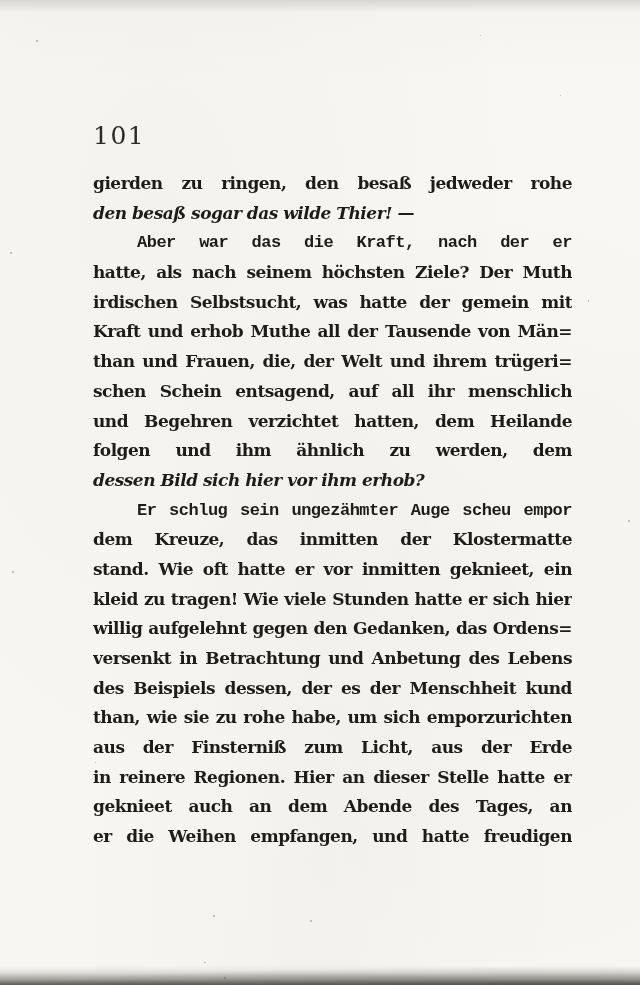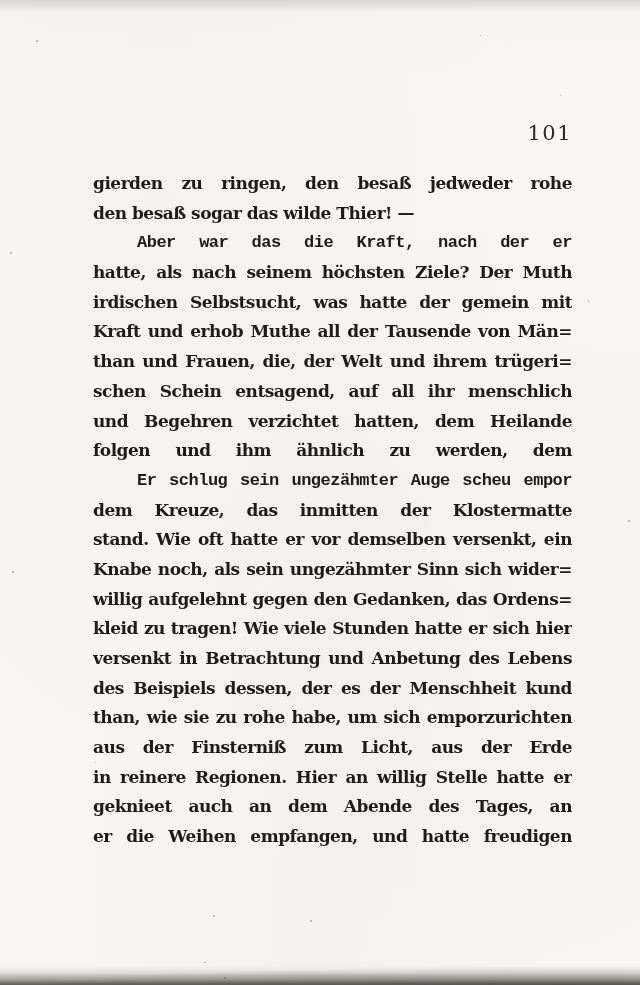--- a/index.html
+++ b/index.html
@@ -48,22 +48,22 @@
         rgba(92,90,84,0.40) 72%,
         rgba(72,70,64,0.72) 92%,
         rgba(64,62,58,0.80) 100%);
   }
 
   .page-number {
     position: absolute;
     top: 121px;
     left: 93px;
     width: 479px;
-    text-align: right;
-    font-size: 21px;
+    text-align: left;
+    font-size: 25px;
     font-weight: normal;
     letter-spacing: 1.5px;
     color: #2b2a26;
   }
 
   .text-block {
     position: absolute;
     top: 169px;
     left: 93px;
     width: 479px;
@@ -75,20 +75,21 @@
     font-size: 17px;
     font-weight: bold;
     letter-spacing: -0.5px;
     text-align: justify;
     text-align-last: justify;
     overflow: hidden;
     white-space: normal;
   }
   .line.para-end {
     text-align-last: left;
+    font-style: italic;
   }
   .line.indent {
     text-indent: 44px;
     font-family: Liberation Mono, monospace;
   }
 
   .speck {
     position: absolute;
     background: rgba(72,70,62,0.40);
     border-radius: 50%;
@@ -107,31 +108,31 @@
     <div class="line">gierden zu ringen, den besaß jedweder rohe Mensch,</div>
     <div class="line para-end">den besaß sogar das wilde Thier! —</div>
     <div class="line indent">Aber war das die Kraft, nach der er getrachtet</div>
     <div class="line">hatte, als nach seinem höchsten Ziele?  Der Muth der</div>
     <div class="line">irdischen Selbstsucht, was hatte der gemein mit jener</div>
     <div class="line">Kraft und erhob Muthe all der Tausende von Män=</div>
     <div class="line">than und Frauen, die, der Welt und ihrem trügeri=</div>
     <div class="line">schen Schein entsagend, auf all ihr menschlich Wollen</div>
     <div class="line">und Begehren verzichtet hatten, dem Heilande nachzu=</div>
     <div class="line">folgen und ihm ähnlich zu werden, dem Gottessohne,</div>
+    <div class="line para-end">dessen Bild sich hier vor ihm erhob?</div>
     <div class="line indent">Er schlug sein ungezähmter Auge scheu empor zu</div>
     <div class="line">dem Kreuze, das inmitten der Klostermatte aufgerichtet</div>
-    <div class="line">stand.  Wie oft hatte er vor demselben versenkt, ein</div>
-    <div class="line">Knabe noch, als sein ungezähmter Sinn sich wider=</div>
+    <div class="line">stand.  Wie oft hatte er vor inmitten geknieet, ein</div>
+    <div class="line">kleid zu tragen!  Wie viele Stunden hatte er sich hier</div>
     <div class="line">willig aufgelehnt gegen den Gedanken, das Ordens=</div>
-    <div class="line">kleid zu tragen!  Wie viele Stunden hatte er sich hier</div>
     <div class="line">versenkt in Betrachtung und Anbetung des Lebens und</div>
     <div class="line">des Beispiels dessen, der es der Menschheit kund ge=</div>
     <div class="line">than, wie sie zu rohe habe, um sich emporzurichten</div>
     <div class="line">aus der Finsterniß zum Licht, aus der Erde Schlamm</div>
-    <div class="line">in reinere Regionen.  Hier an willig Stelle hatte er</div>
+    <div class="line">in reinere Regionen.  Hier an dieser Stelle hatte er</div>
     <div class="line">geknieet auch an dem Abende des Tages, an welchem</div>
     <div class="line">er die Weihen empfangen, und hatte freudigen Herzens</div>
   </div>
 
   <div class="speck" style="left:213px; top:915px; width:2px; height:2px;"></div>
   <div class="speck" style="left:310px; top:920px; width:2px; height:2px;"></div>
   <div class="speck" style="left:204px; top:962px; width:2px; height:1px;"></div>
   <div class="speck" style="left:224px; top:977px; width:2px; height:2px;"></div>
   <div class="speck" style="left:10px;  top:252px; width:2px; height:2px;"></div>
   <div class="speck" style="left:12px;  top:571px; width:2px; height:2px;"></div>

